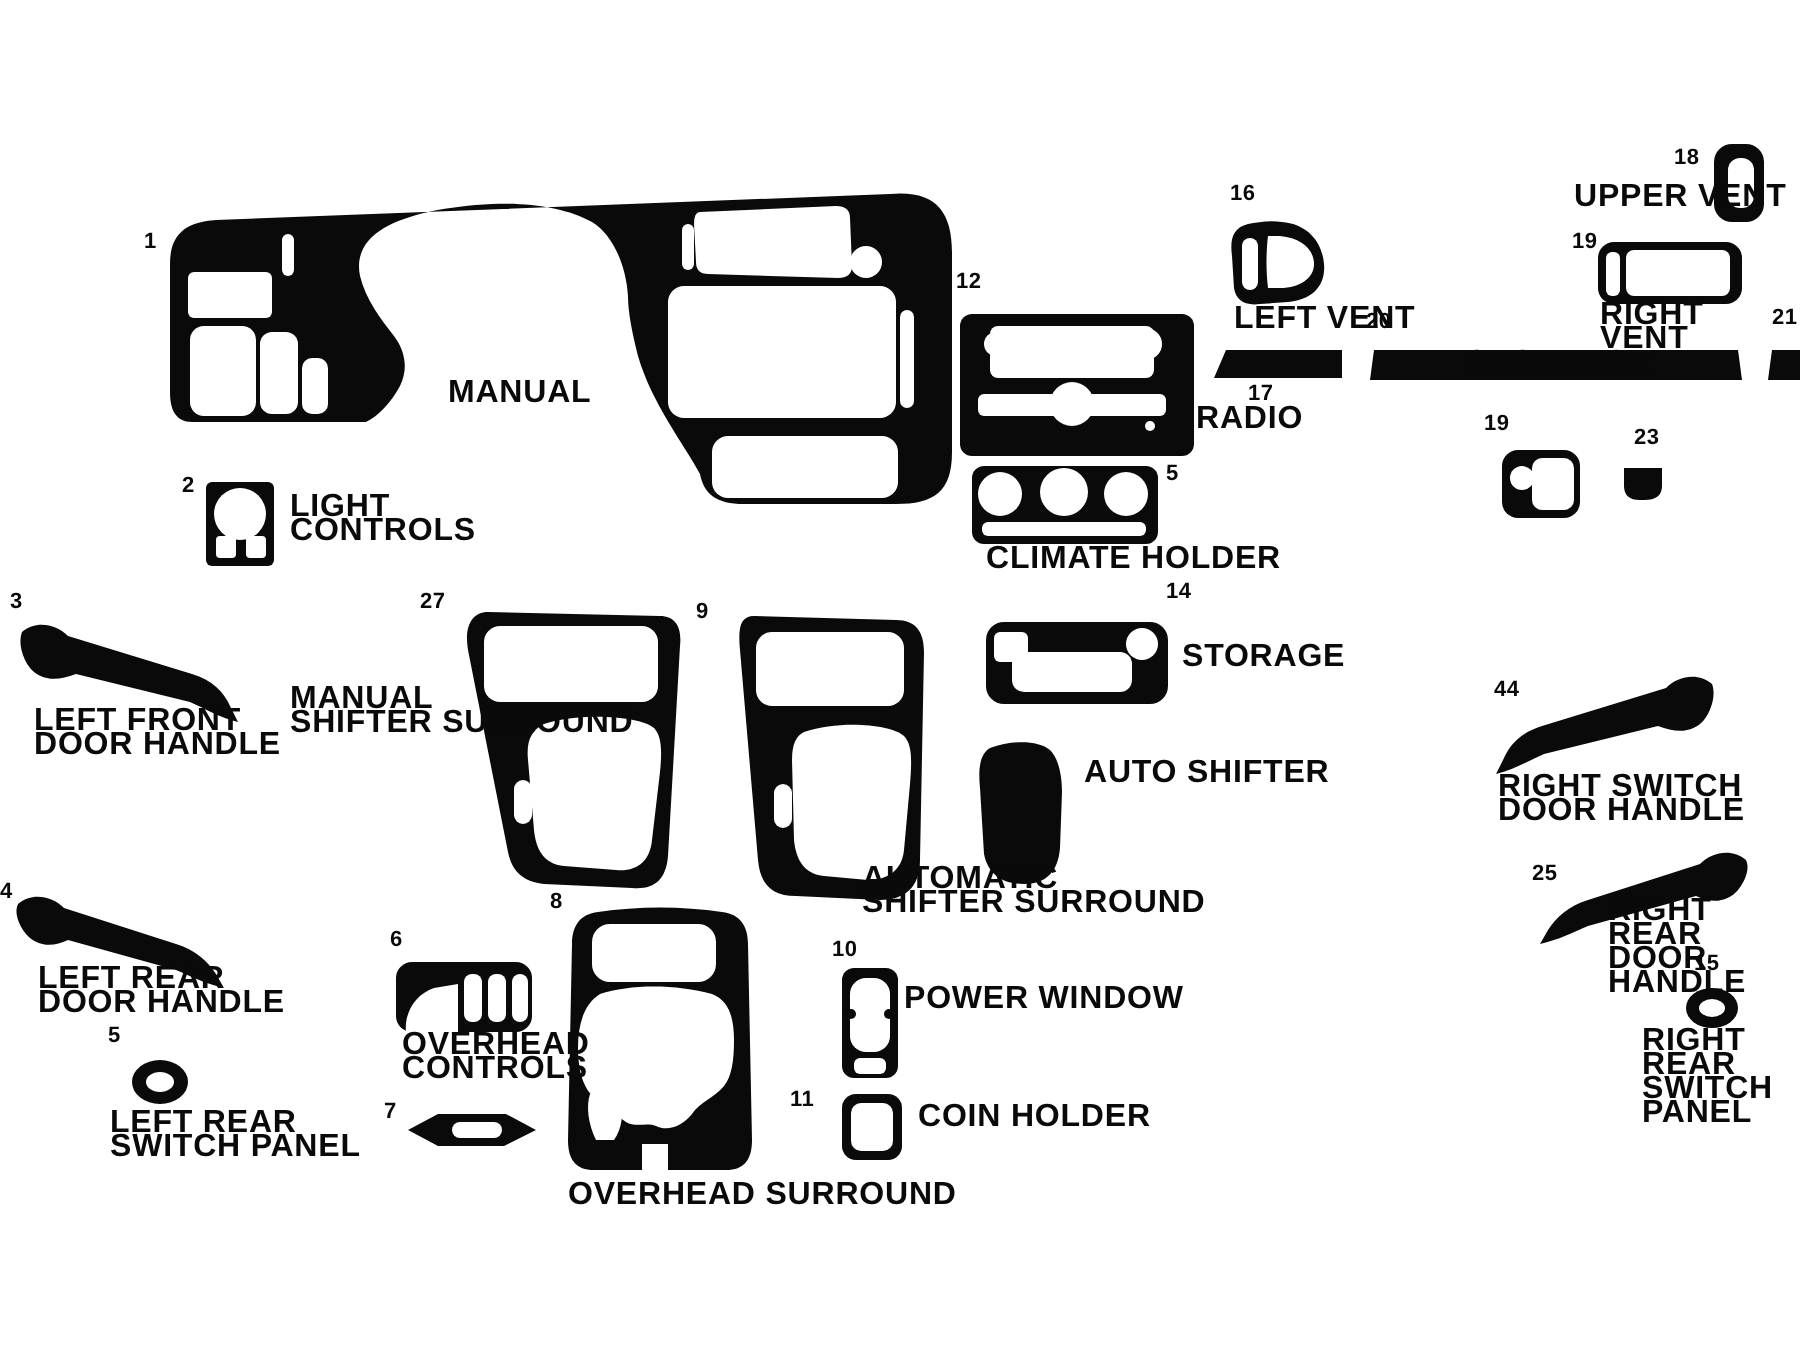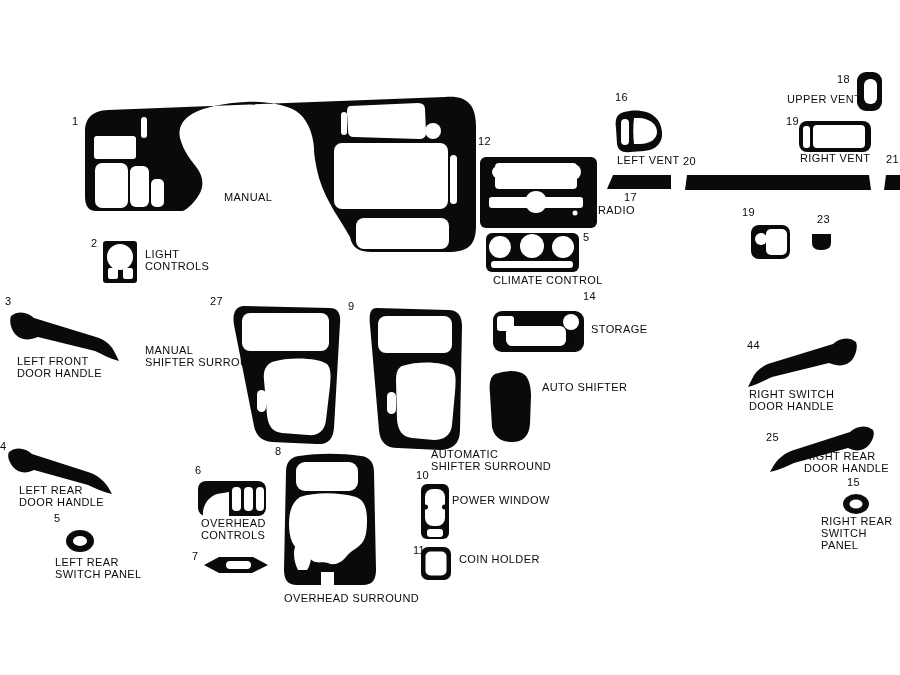--- a/index.html
+++ b/index.html
@@ -1,25 +1,25 @@
 <!DOCTYPE html>
 <html><head>
 <meta charset="utf-8">
 <style>
   html,body{margin:0;padding:0;background:#fff;}
   #stage{
     position:relative;width:900px;height:675px;background:#fff;overflow:hidden;
     font-family:"Liberation Sans",sans-serif;
   }
   .num{
-    position:absolute;font-size:11px;font-weight:normal;color:#0a0a0a;
+    position:absolute;font-size:11px;font-weight:bold;color:#0a0a0a;
     letter-spacing:.3px;line-height:11px;white-space:nowrap;
   }
   .lbl{
-    position:absolute;font-size:11px;font-weight:normal;color:#0a0a0a;
+    position:absolute;font-size:16px;font-weight:bold;color:#0a0a0a;
     letter-spacing:.4px;line-height:12px;white-space:pre-line;
   }
   svg{position:absolute;left:0;top:0;}
   .ink{fill:#0a0a0a;}
   .cut{fill:#ffffff;}
 </style>
 </head>
 <body>
 
 <div id="stage">
@@ -215,21 +215,21 @@
   <span class="num" style="left:72px;top:116px">1</span>
   <span class="num" style="left:91px;top:238px">2</span>
   <span class="num" style="left:5px;top:296px">3</span>
   <span class="num" style="left:0px;top:441px">4</span>
   <span class="num" style="left:54px;top:513px">5</span>
   <span class="num" style="left:195px;top:465px">6</span>
   <span class="num" style="left:192px;top:551px">7</span>
   <span class="num" style="left:275px;top:446px">8</span>
   <span class="num" style="left:348px;top:301px">9</span>
   <span class="num" style="left:416px;top:470px">10</span>
-  <span class="num" style="left:413px;top:545px">11</span>
+  <span class="num" style="left:395px;top:545px">11</span>
   <span class="num" style="left:478px;top:136px">12</span>
   <span class="num" style="left:583px;top:232px">5</span>
   <span class="num" style="left:583px;top:291px">14</span>
   <span class="num" style="left:847px;top:477px">15</span>
   <span class="num" style="left:615px;top:92px">16</span>
   <span class="num" style="left:624px;top:192px">17</span>
   <span class="num" style="left:837px;top:74px">18</span>
   <span class="num" style="left:786px;top:116px">19</span>
   <span class="num" style="left:683px;top:156px">20</span>
   <span class="num" style="left:886px;top:154px">21</span>
@@ -244,26 +244,26 @@
 CONTROLS</div>
   <div class="lbl" style="left:17px;top:355px">LEFT FRONT
 DOOR HANDLE</div>
   <div class="lbl" style="left:19px;top:484px">LEFT REAR
 DOOR HANDLE</div>
   <div class="lbl" style="left:55px;top:556px">LEFT REAR
 SWITCH PANEL</div>
   <div class="lbl" style="left:201px;top:517px">OVERHEAD
 CONTROLS</div>
   <div class="lbl" style="left:284px;top:592px">OVERHEAD SURROUND</div>
-  <div class="lbl" style="left:431px;top:448px">AUTOMATIC
+  <div class="lbl" style="left:431px;top:434px">AUTOMATIC
 SHIFTER SURROUND</div>
   <div class="lbl" style="left:452px;top:494px">POWER WINDOW</div>
   <div class="lbl" style="left:459px;top:553px">COIN HOLDER</div>
   <div class="lbl" style="left:598px;top:204px">RADIO</div>
-  <div class="lbl" style="left:493px;top:274px">CLIMATE CONTROL</div>
+  <div class="lbl" style="left:493px;top:274px">CLIMATE HOLDER</div>
   <div class="lbl" style="left:591px;top:323px">STORAGE</div>
   <div class="lbl" style="left:821px;top:515px">RIGHT REAR
 SWITCH PANEL</div>
   <div class="lbl" style="left:617px;top:154px">LEFT VENT</div>
   <div class="lbl" style="left:787px;top:93px">UPPER VENT</div>
   <div class="lbl" style="left:800px;top:152px">RIGHT VENT</div>
   <div class="lbl" style="left:732px;top:176px">GLOVEBOX</div>
   <div class="lbl" style="left:749px;top:388px">RIGHT SWITCH
 DOOR HANDLE</div>
   <div class="lbl" style="left:804px;top:450px">RIGHT REAR

